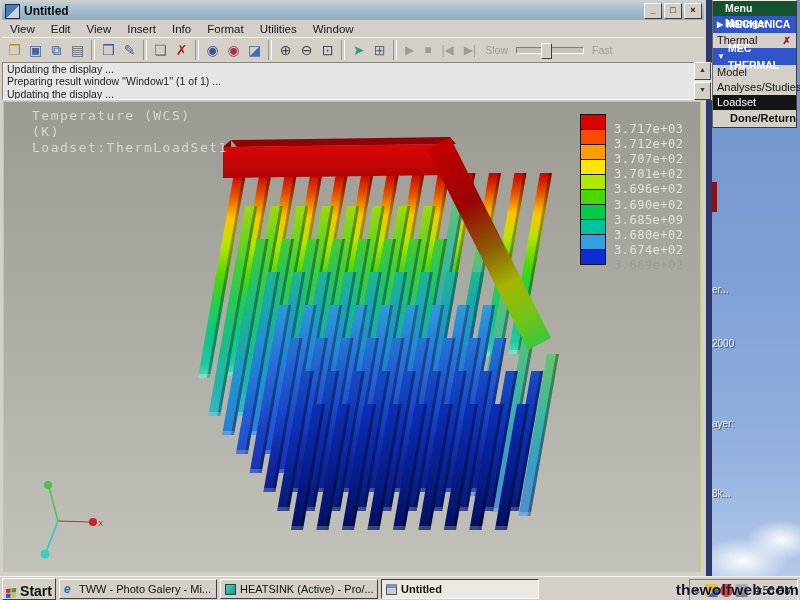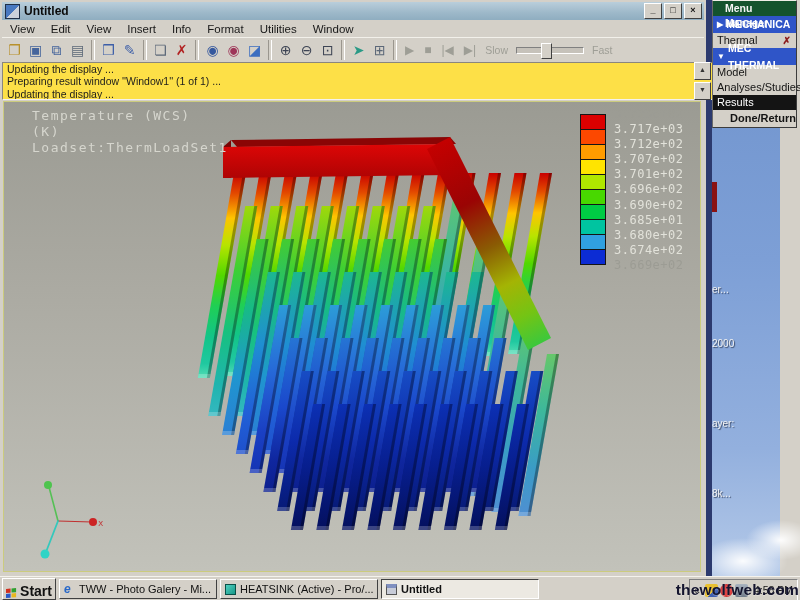--- a/index.html
+++ b/index.html
@@ -1,20 +1,20 @@
 <!DOCTYPE html>
 <html><head>
 <meta charset="utf-8">
 <style>
   html,body{margin:0;padding:0;}
   #screen{position:relative;width:800px;height:600px;overflow:hidden;
     font-family:"Liberation Sans",sans-serif;background:#d4d0c8;}
 
   
-  #desktop{position:absolute;left:706px;top:0;width:74px;height:576px;
+  #desktop{position:absolute;left:706px;top:0;width:94px;height:576px;
     background:linear-gradient(180deg,#6e92cc 0%,#7d9fd6 45%,#93b0de 78%,#b4c9e8 100%);}
   .cloud{position:absolute;border-radius:50%;background:radial-gradient(closest-side,rgba(255,255,255,.95),rgba(255,255,255,0));}
   .desk-frag{position:absolute;left:6px;color:#f2f2f2;font-size:10px;
     text-shadow:1px 1px 1px #33415e;white-space:nowrap;}
   .icon-sliver{position:absolute;left:6px;top:182px;width:5px;height:30px;background:#8a1212;}
 
   
   #proe{position:absolute;left:0;top:0;width:706px;height:576px;background:#d4d0c8;
     border-right:6px solid #2c3a6e;box-sizing:content-box;}
   #titlebar{position:absolute;left:2px;top:2px;right:2px;height:18px;
@@ -37,21 +37,21 @@
     font-size:14px;line-height:21px;}
   .tool-sep{width:2px;height:20px;margin:0 3px;border-left:1px solid #9a968e;border-right:1px solid #fff;}
   .anim{color:#9e9e96;font-size:12px;margin:0 5px;}
   .anim-label{color:#9e9e96;font-size:10.5px;margin:0 4px;}
   #anim-slider{width:66px;height:5px;background:#c6c2ba;border:1px solid;
     border-color:#808080 #fff #fff #808080;position:relative;margin:0 4px;}
   #anim-thumb{position:absolute;left:24px;top:-5px;width:9px;height:14px;background:#d4d0c8;
     border:1px solid;border-color:#fff #404040 #404040 #fff;}
 
   #msgarea{position:absolute;left:2px;top:62px;width:792px;height:38px;
-    background:#fde047;border:1px solid;border-color:#8a867e #f4f2ec #f4f2ec #8a867e;
+    background:#e5e5e5;border:1px solid;border-color:#8a867e #f4f2ec #f4f2ec #8a867e;
     box-sizing:border-box;overflow:hidden;}
   .msg-line{font-size:10.5px;color:#1c1c1c;line-height:12.4px;padding-left:4px;white-space:nowrap;}
   #msgscroll{position:absolute;left:694px;top:62px;width:16px;height:38px;}
   .scroll-btn{position:absolute;left:0;width:15px;height:16px;background:#d4d0c8;
     border:1px solid;border-color:#fff #404040 #404040 #fff;
     font-size:7px;text-align:center;line-height:14px;color:#333;}
 
   #viewport{position:absolute;left:3px;top:101px;width:698px;height:471px;
     border:1px solid #cbcb7e;box-sizing:border-box;
     background:linear-gradient(180deg,#9b9b93 0%,#abaaa2 40%,#c2c2ba 100%);overflow:hidden;}
@@ -674,21 +674,21 @@
           <div class="legend-cell" style="background: rgb(252, 72, 0);"></div>
           <div class="legend-cell" style="background: rgb(255, 156, 0);"></div>
           <div class="legend-cell" style="background: rgb(255, 228, 0);"></div>
           <div class="legend-cell" style="background: rgb(176, 232, 0);"></div>
           <div class="legend-cell" style="background: rgb(72, 216, 0);"></div>
           <div class="legend-cell" style="background: rgb(0, 204, 68);"></div>
           <div class="legend-cell" style="background: rgb(0, 196, 160);"></div>
           <div class="legend-cell" style="background: rgb(48, 160, 224);"></div>
           <div class="legend-cell" style="background: rgb(12, 44, 212);"></div>
         </div>
-      <div id="legend-labels"><div class="lg-dim">3.723e+02</div><div>3.717e+03</div><div>3.712e+02</div><div>3.707e+02</div><div>3.701e+02</div><div>3.696e+02</div><div>3.690e+02</div><div>3.685e+01</div><div>3.680e+02</div><div>3.674e+02</div><div class="lg-dim">3.669e+02</div></div>
+      <div id="legend-labels"><div class="lg-dim">3.723e+02</div><div>3.717e+03</div><div>3.712e+02</div><div>3.707e+02</div><div>3.701e+02</div><div>3.696e+02</div><div>3.690e+02</div><div>3.685e+09</div><div>3.680e+02</div><div>3.674e+02</div><div class="lg-dim">3.669e+02</div></div>
     </div>
   </div>
 
   <div id="menumgr">
     <div id="mm-title">Menu Manager</div>
     <div id="mm-rows">
         <div class="mm-header">
           <span class="mm-arrow">▶</span>
           <span>MECHANICA</span>
         </div>
@@ -700,21 +700,21 @@
           <span class="mm-arrow">▼</span>
           <span>MEC THERMAL</span>
         </div>
         <div class="mm-item">
           <span>Model</span>
         </div>
         <div class="mm-item">
           <span>Analyses/Studies</span>
         </div>
         <div class="mm-item mm-selected">
-          <span>Results</span>
+          <span>Loadset</span>
         </div>
         <div class="mm-item mm-bold">
           <span>Done/Return</span>
         </div>
       </div>
   </div>
 
   <div id="watermark">thewolfweb.com</div>
 
   <div id="taskbar">

